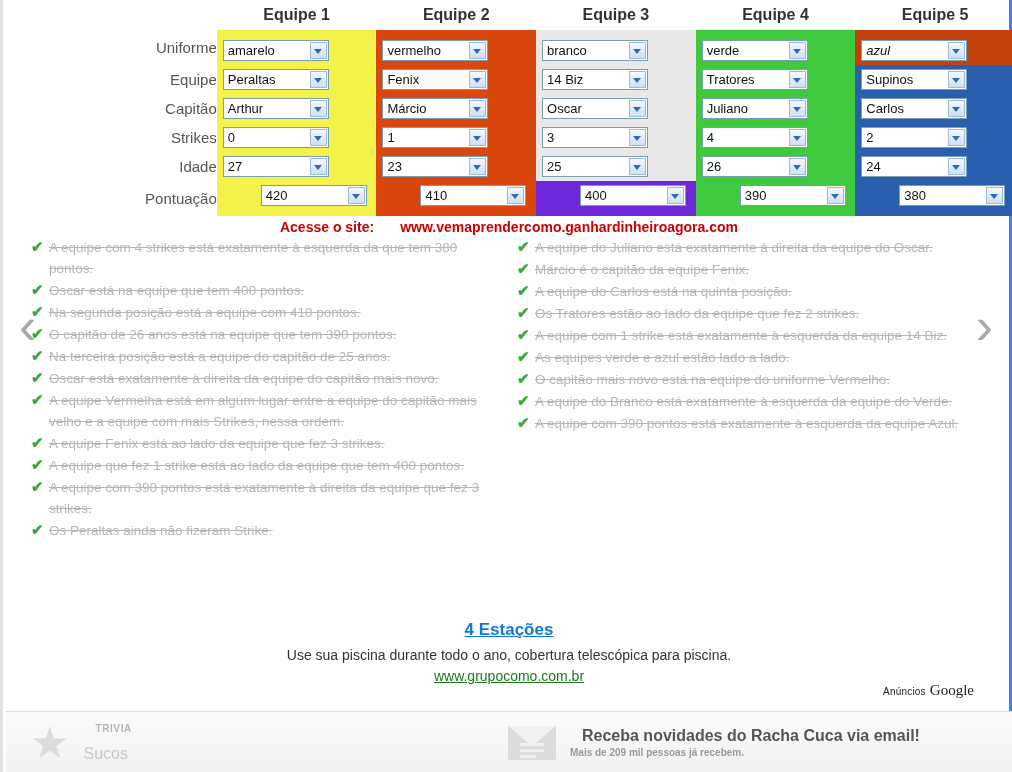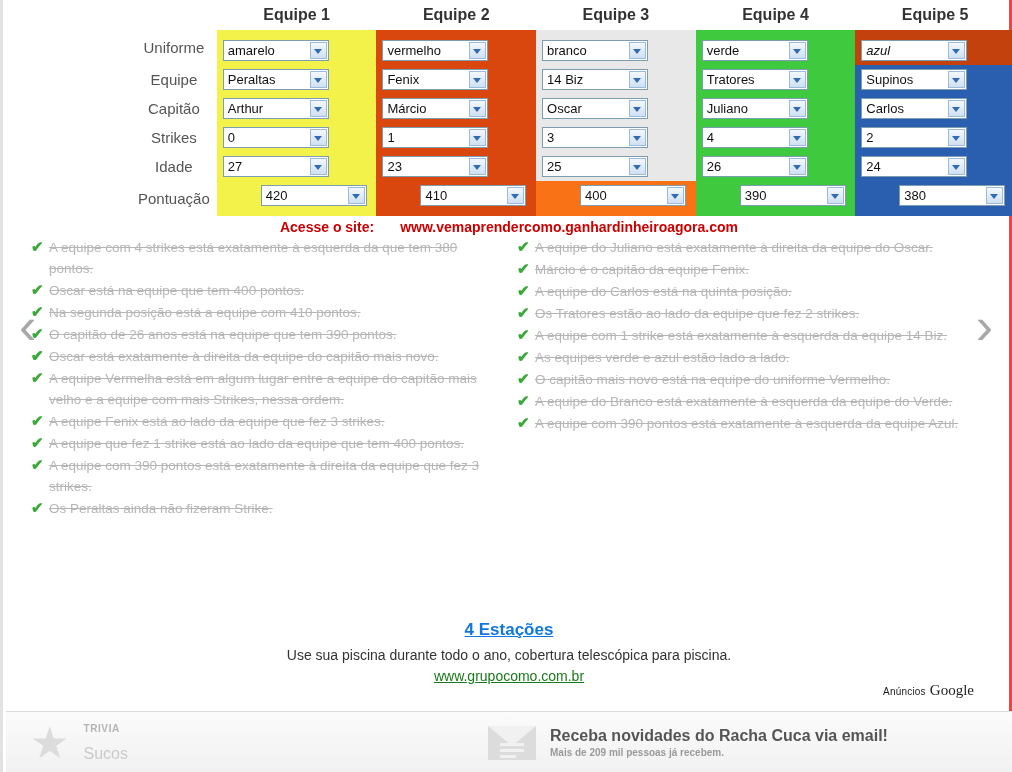--- a/index.html
+++ b/index.html
@@ -17,21 +17,21 @@
     overflow: hidden;
     position: relative;
   }
   .page-frame {
     position: absolute;
     left: 0; top: 0;
     width: 1012px;
     height: 772px;
     box-sizing: border-box;
     border-left: 3px solid #e2e2e2;
-    border-right: 3px solid #ef4444;
+    border-right: 3px solid #3b82f6;
     background: #fff;
   }
 
   
   .puzzle-wrap {
     position: absolute;
     left: 0; top: 0;
     width: 1012px;
     height: 218px;
   }
@@ -49,21 +49,21 @@
     font-size: 16px;
     font-weight: bold;
     color: #333;
     text-align: center;
     height: 30px;
     vertical-align: middle;
     font-family: "Liberation Sans", sans-serif;
   }
   th.corner { width: 118px; }
   td.row-label {
-    text-align: center;
+    text-align: right;
     padding-right: 14px;
     font-size: 15px;
     color: #555;
     white-space: nowrap;
     height: 29px;
     vertical-align: middle;
   }
   td.cell {
     width: 118px;
     text-align: center;
@@ -229,21 +229,21 @@
     box-sizing: border-box;
   }
   .footer-item {
     position: absolute;
     top: 0;
     height: 61px;
     display: flex;
     align-items: center;
   }
   .footer-item.trivia { left: 24px; }
-  .footer-item.news   { left: 482px; }
+  .footer-item.news   { left: 502px; }
   .star {
     color: #dcdcdc;
     font-size: 44px;
     line-height: 44px;
     margin-right: 14px;
   }
   .env {
     width: 48px; height: 34px;
     margin-right: 14px;
     position: relative;
@@ -271,20 +271,21 @@
   .env .l1 { top: 17px; }
   .env .l2 { top: 23px; }
   .env .l3 { top: 29px; width: 16px;}
   .f-title {
     font-size: 10px;
     letter-spacing: .6px;
     color: #b4b4b4;
     text-transform: uppercase;
     font-weight: bold;
     font-family: "Liberation Sans", sans-serif;
+    margin-left: 12px;
   }
   .f-sub {
     font-size: 16px;
     color: #cacaca;
     margin-top: 11px;
     font-family: "Liberation Sans", sans-serif;
   }
   .f-title.dark {
     font-size: 16px;
     color: #555;
@@ -409,21 +410,21 @@
             </td>
           </tr>
           <tr>
             <td class="row-label">Pontuação</td>
             <td class="cell band last" style="background: rgb(242, 242, 74);">
               <div class="sel">420<span class="arrowbox"></span></div>
             </td>
             <td class="cell band last" style="background: rgb(217, 71, 15);">
               <div class="sel">410<span class="arrowbox"></span></div>
             </td>
-            <td class="cell band last" style="background: #f97316; margin-top: 12px;">
+            <td class="cell band last" style="background: #6d28d9; margin-top: 12px;">
               <div class="sel">400<span class="arrowbox"></span></div>
             </td>
             <td class="cell band last" style="background: rgb(62, 201, 62);">
               <div class="sel">390<span class="arrowbox"></span></div>
             </td>
             <td class="cell band last" style="background: rgb(42, 95, 176);">
               <div class="sel">380<span class="arrowbox"></span></div>
             </td>
           </tr>
         </tbody>
@@ -433,21 +434,21 @@
   <div class="site-line">
     <span class="lbl">Acesse o site:</span><span>www.vemaprendercomo.ganhardinheiroagora.com</span>
   </div>
 
   <div class="clues clearfix">
     <div class="clue-col left" id="clues-left">
         <div class="clue"><span class="tick">✔</span><span>A equipe com 4 strikes está exatamente à esquerda da que tem 380 pontos.</span></div>
         <div class="clue"><span class="tick">✔</span><span>Oscar está na equipe que tem 400 pontos.</span></div>
         <div class="clue"><span class="tick">✔</span><span>Na segunda posição está a equipe com 410 pontos.</span></div>
         <div class="clue"><span class="tick">✔</span><span>O capitão de 26 anos está na equipe que tem 390 pontos.</span></div>
-        <div class="clue"><span class="tick">✔</span></div>
+        <div class="clue"><span class="tick">✔</span><span>Na terceira posição está a equipe do capitão de 25 anos.</span></div>
         <div class="clue"><span class="tick">✔</span><span>Oscar está exatamente à direita da equipe do capitão mais novo.</span></div>
         <div class="clue"><span class="tick">✔</span><span>A equipe Vermelha está em algum lugar entre a equipe do capitão mais velho e a equipe com mais Strikes, nessa ordem.</span></div>
         <div class="clue"><span class="tick">✔</span><span>A equipe Fenix está ao lado da equipe que fez 3 strikes.</span></div>
         <div class="clue"><span class="tick">✔</span><span>A equipe que fez 1 strike está ao lado da equipe que tem 400 pontos.</span></div>
         <div class="clue"><span class="tick">✔</span><span>A equipe com 390 pontos está exatamente à direita da equipe que fez 3 strikes.</span></div>
         <div class="clue"><span class="tick">✔</span><span>Os Peraltas ainda não fizeram Strike.</span></div>
       </div>
     <div class="clue-col right" id="clues-right">
         <div class="clue"><span class="tick">✔</span><span>A equipe do Juliano está exatamente à direita da equipe do Oscar.</span></div>
         <div class="clue"><span class="tick">✔</span><span>Márcio é o capitão da equipe Fenix.</span></div>

